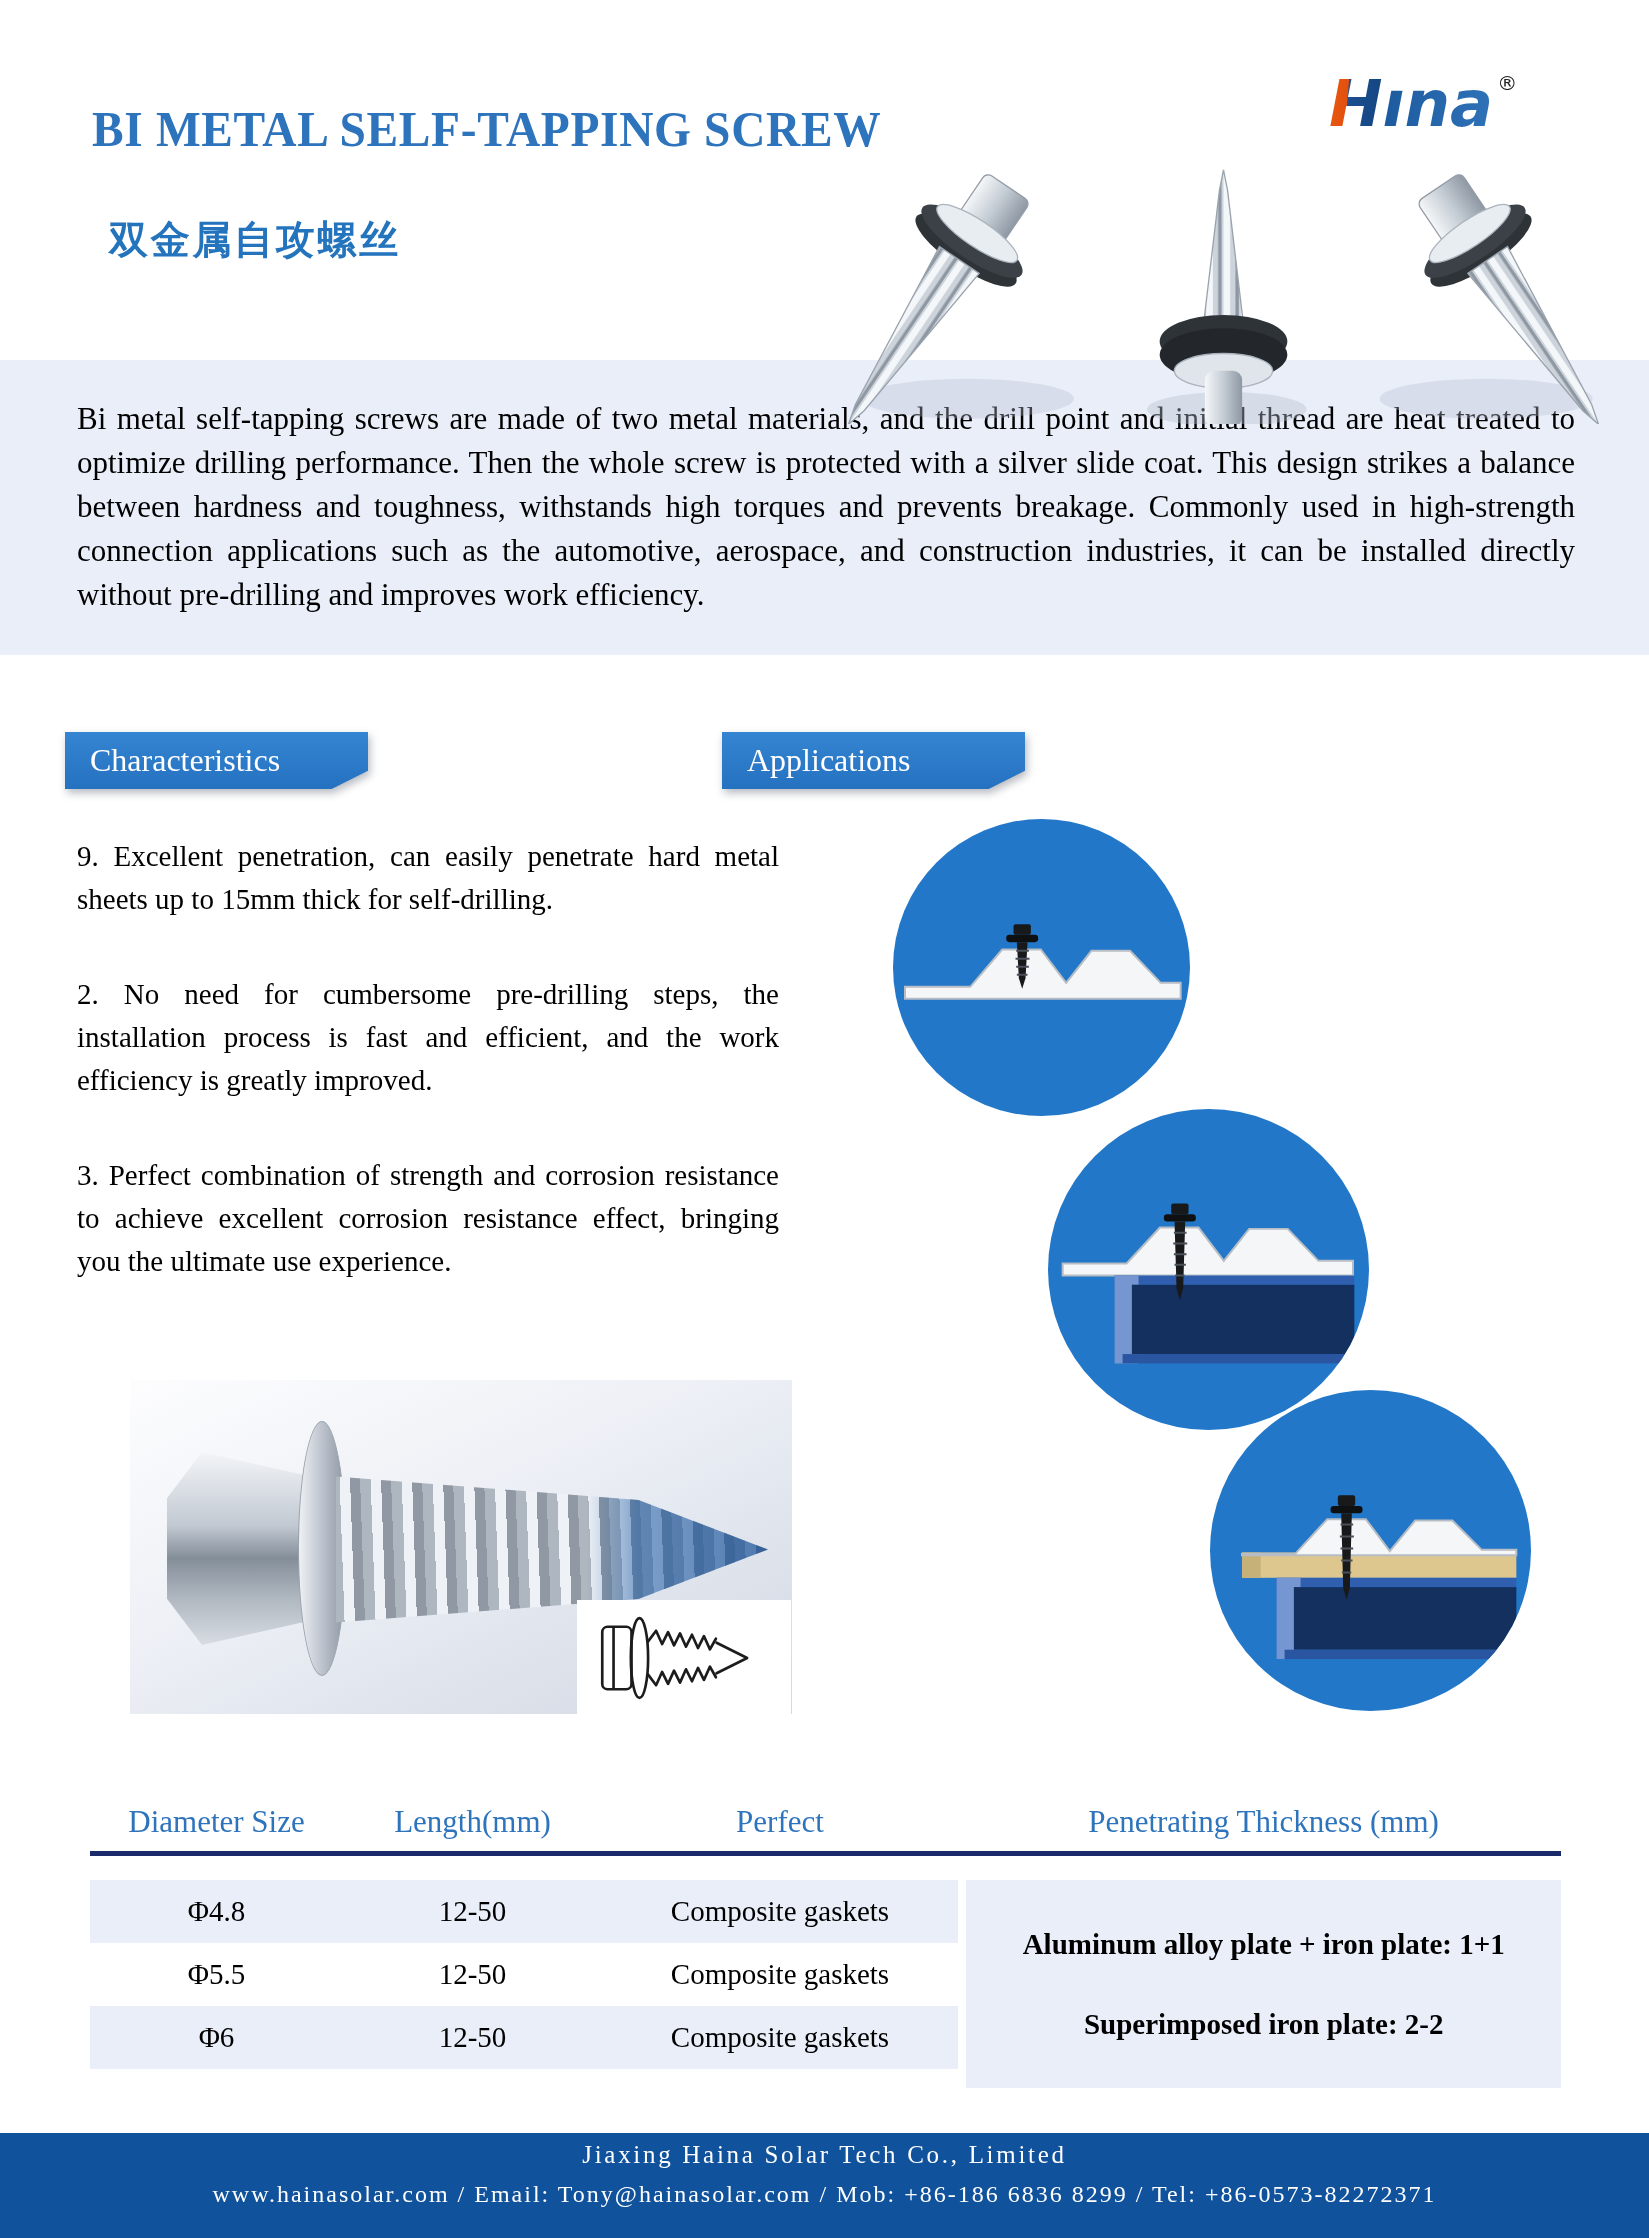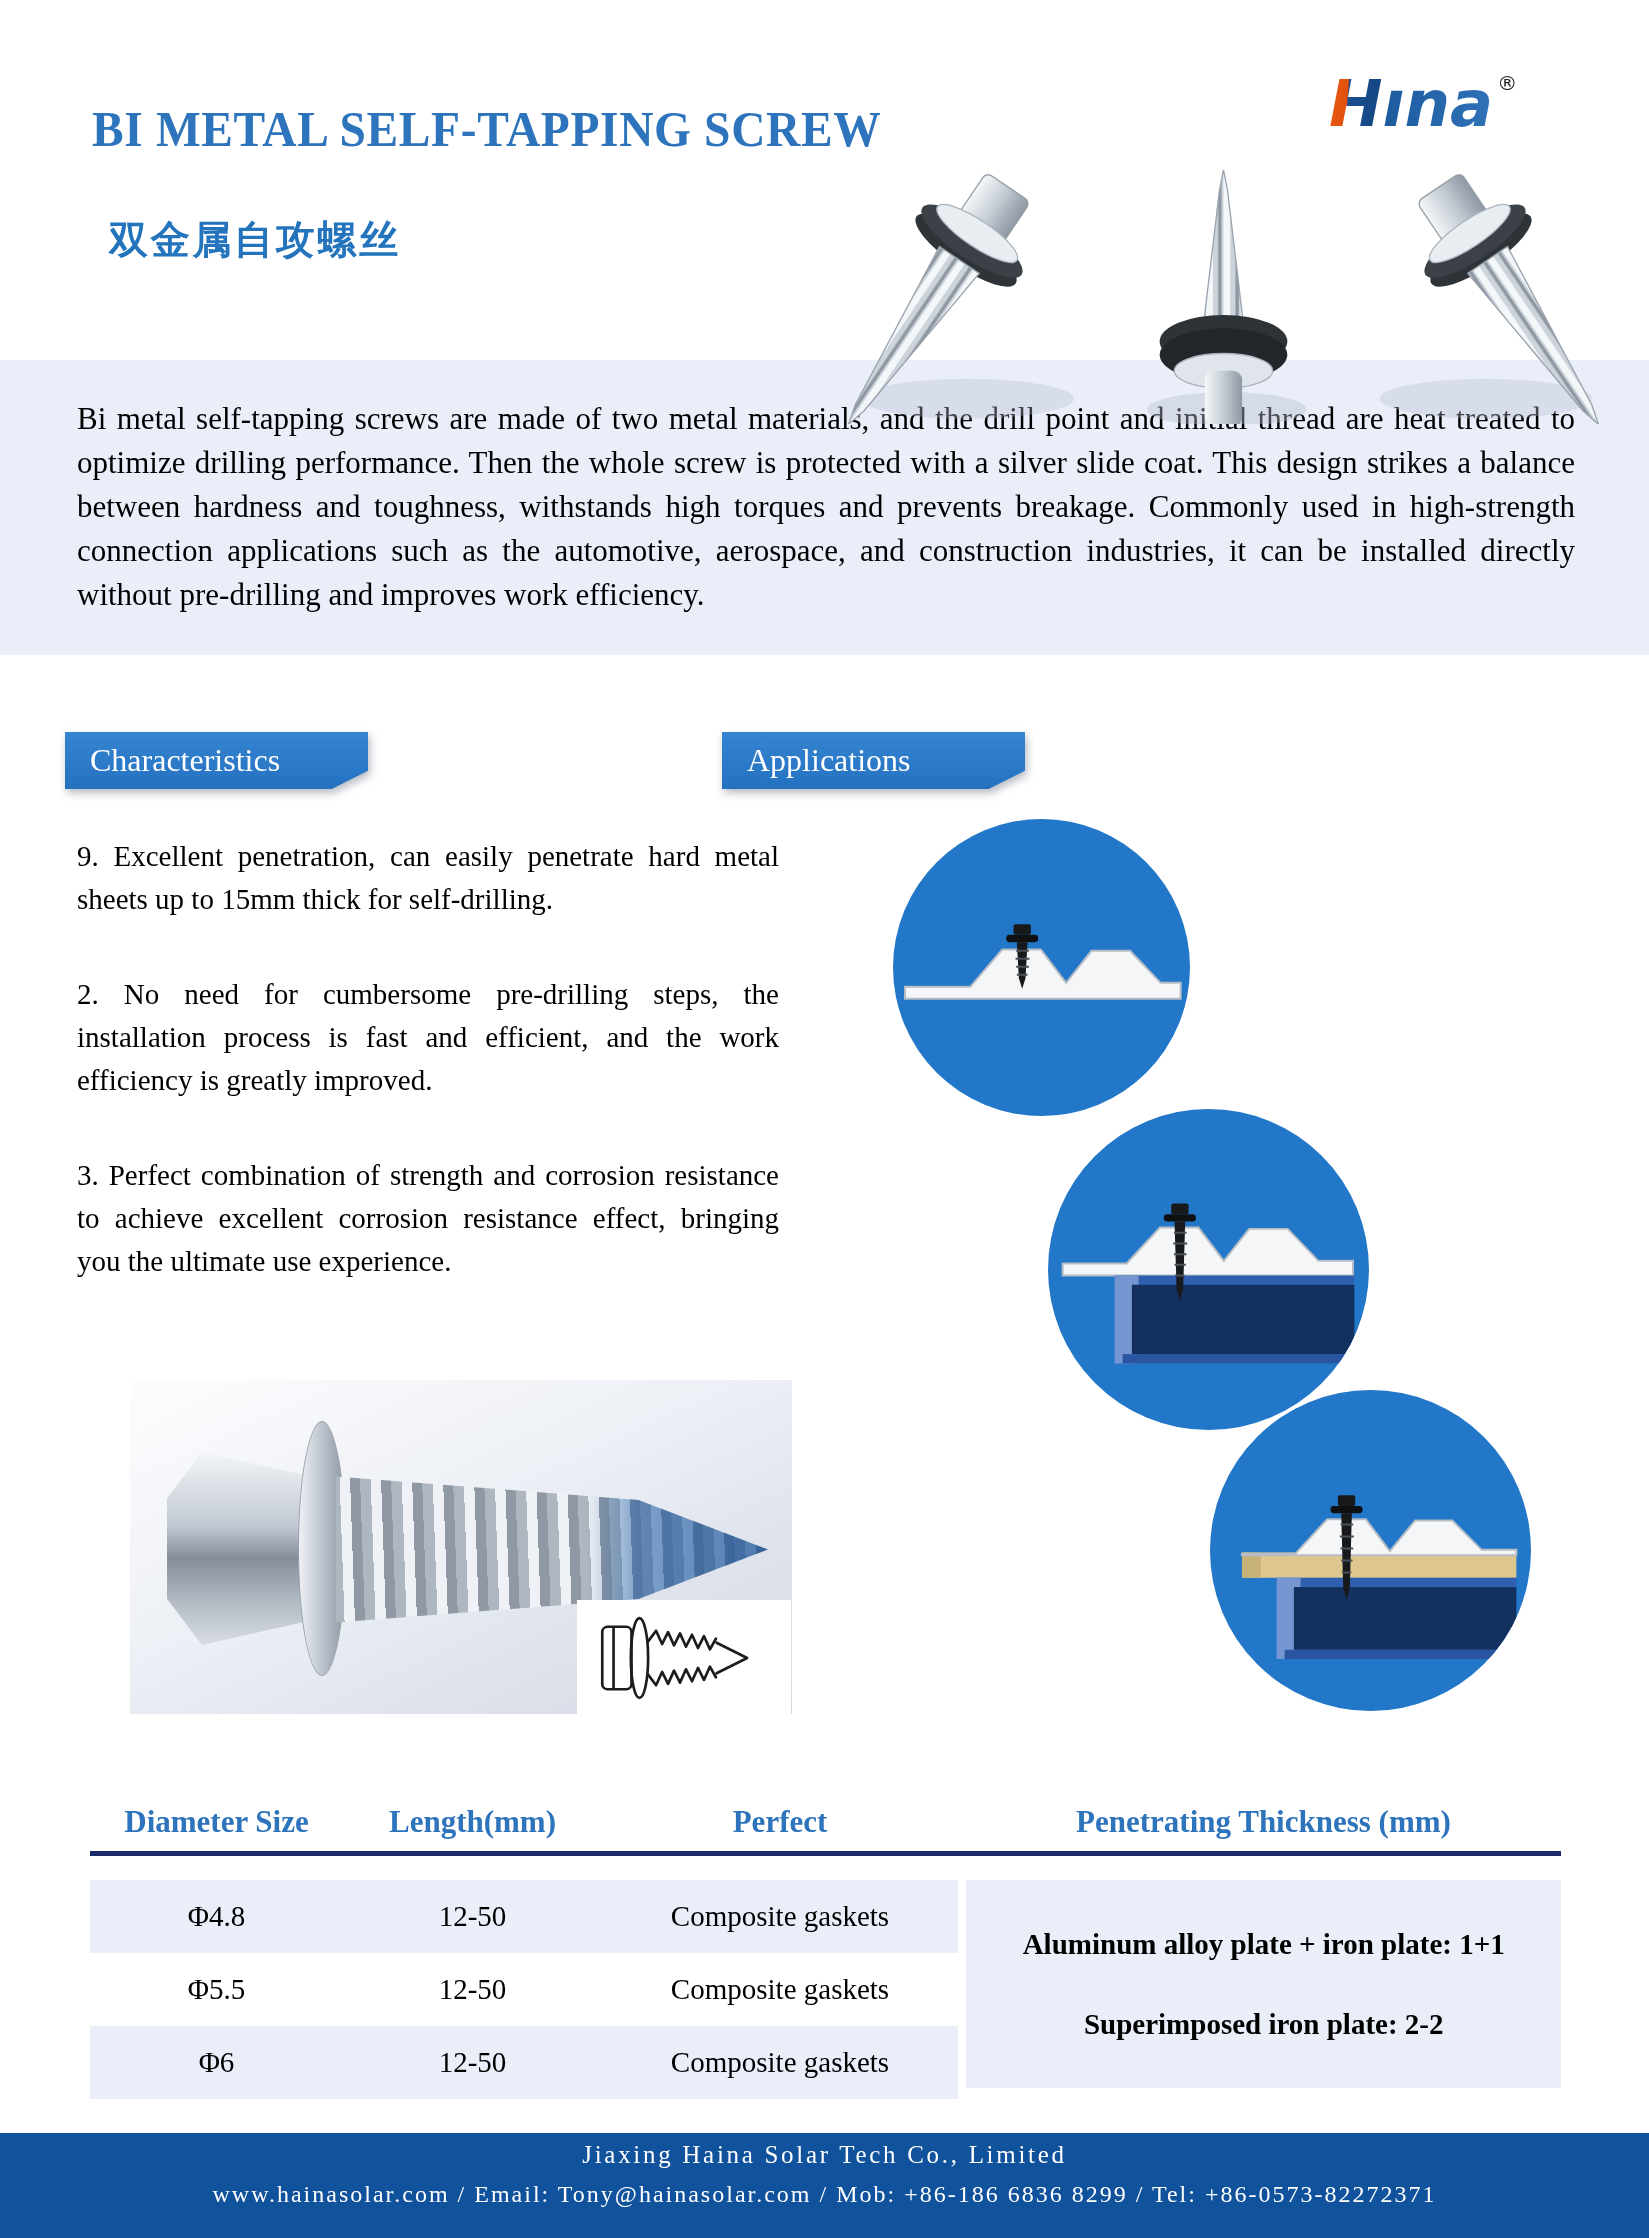--- a/index.html
+++ b/index.html
@@ -59,26 +59,26 @@
               clip-path:polygon(0 22%,70% 31%,100% 50%,70% 69%,0 78%);}
   .screw-tip{position:absolute;left:206px;top:39px;width:432px;height:261px;
               clip-path:polygon(0 22%,70% 31%,100% 50%,70% 69%,0 78%);
               background:linear-gradient(90deg,rgba(40,100,170,0) 0 58%,rgba(34,95,168,.55) 70%,rgba(23,78,148,.75) 100%);}
   .lineart-box{position:absolute;left:577px;top:1600px;width:214px;height:116px;background:#ffffff;}
   .lineart-box svg{display:block;width:100%;height:100%;}
 
   
   .spec{position:absolute;left:90px;top:1796px;width:1471px;}
   .thead{display:flex;align-items:center;height:51px;}
-  .th{font-size:31px;font-weight:bold;color:#2e74bc;text-align:center;}
+  .th{font-size:31px;font-weight:normal;color:#2e74bc;text-align:center;}
   .th.h1{width:253px;} .th.h2{width:259px;} .th.h3{width:356px;} .th.h4{width:595px;margin-left:8px;}
   .rule{height:5.3px;background:#1b2a6b;margin-top:4px;}
   .tbody{display:flex;margin-top:24px;}
   .left-cols{width:869px;}
-  .trow{display:flex;align-items:center;height:73px;background:#ffffff;}
+  .trow{display:flex;align-items:center;height:63px;background:#ffffff;}
   .trow.alt{background:#e9eef9;}
   .td{font-size:29px;text-align:center;}
   .td.d1{width:253px;} .td.d2{width:259px;} .td.d3{width:356px;}
   .right-col{width:595px;margin-left:8px;background:#e9eef9;height:208px;
              display:flex;flex-direction:column;justify-content:space-evenly;}
   .right-col div{font-size:29px;text-align:center;font-weight:bold;}
 
   
   .footer{position:absolute;left:0;top:2133px;width:1649px;height:106px;background:#11529c;color:#fff;
           text-align:center;box-sizing:border-box;padding-top:8px;}

